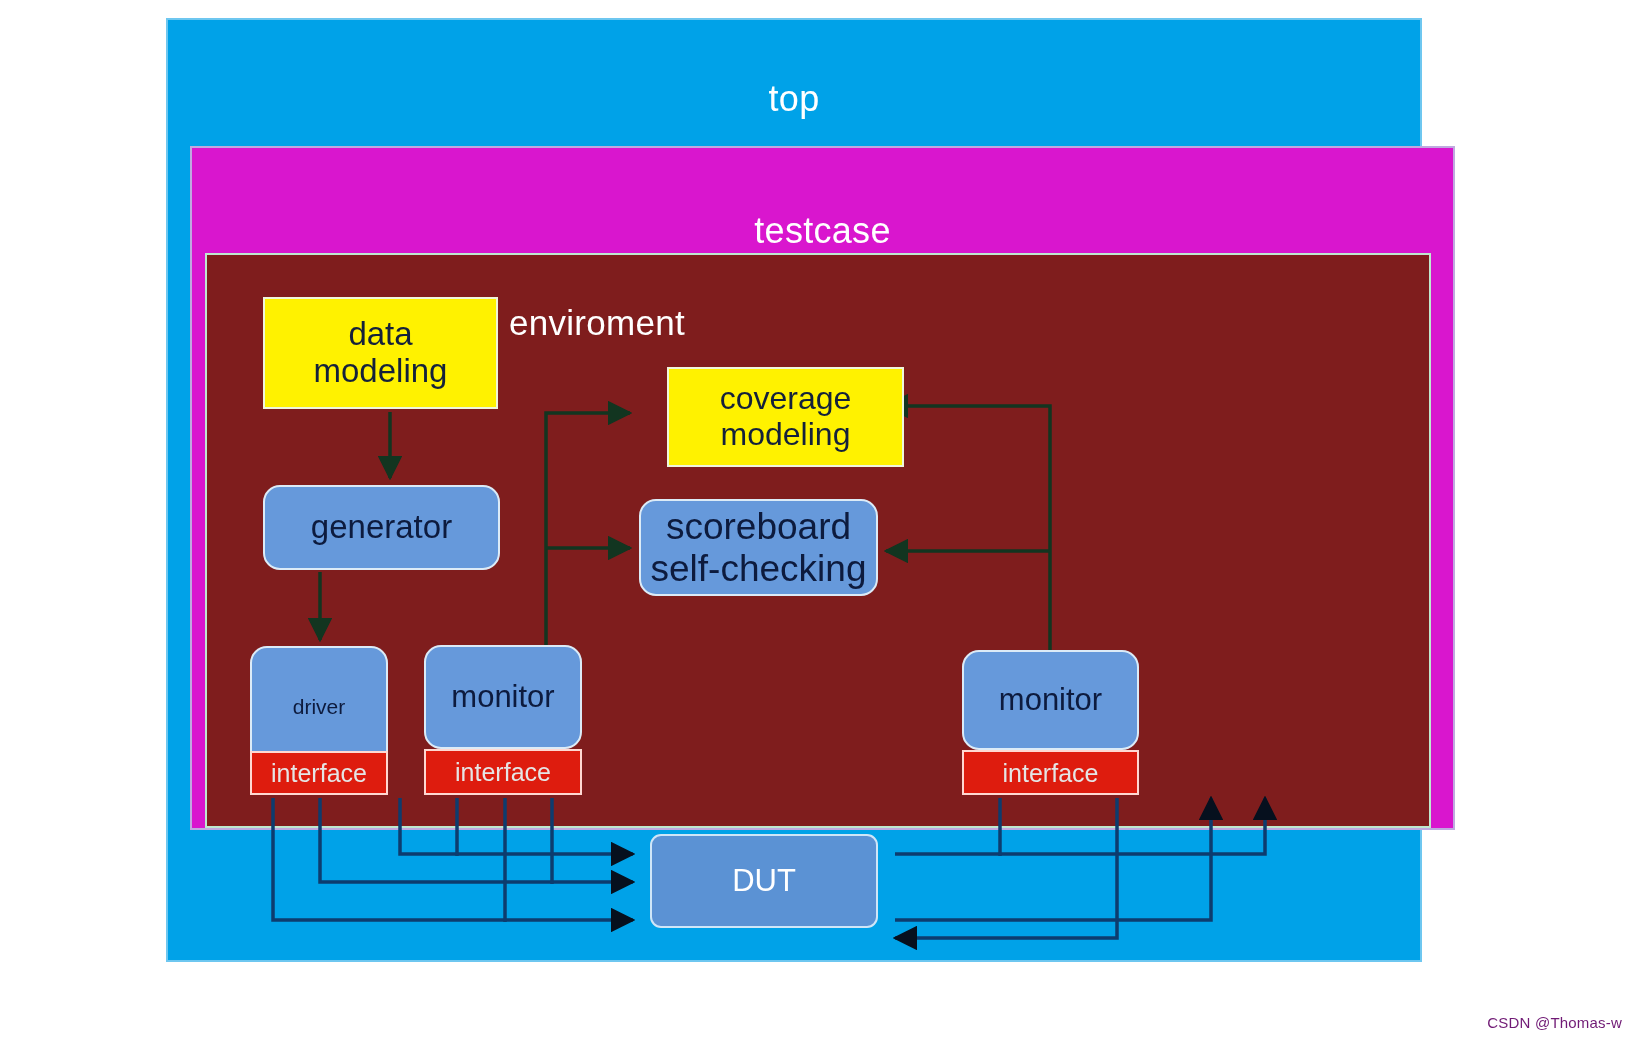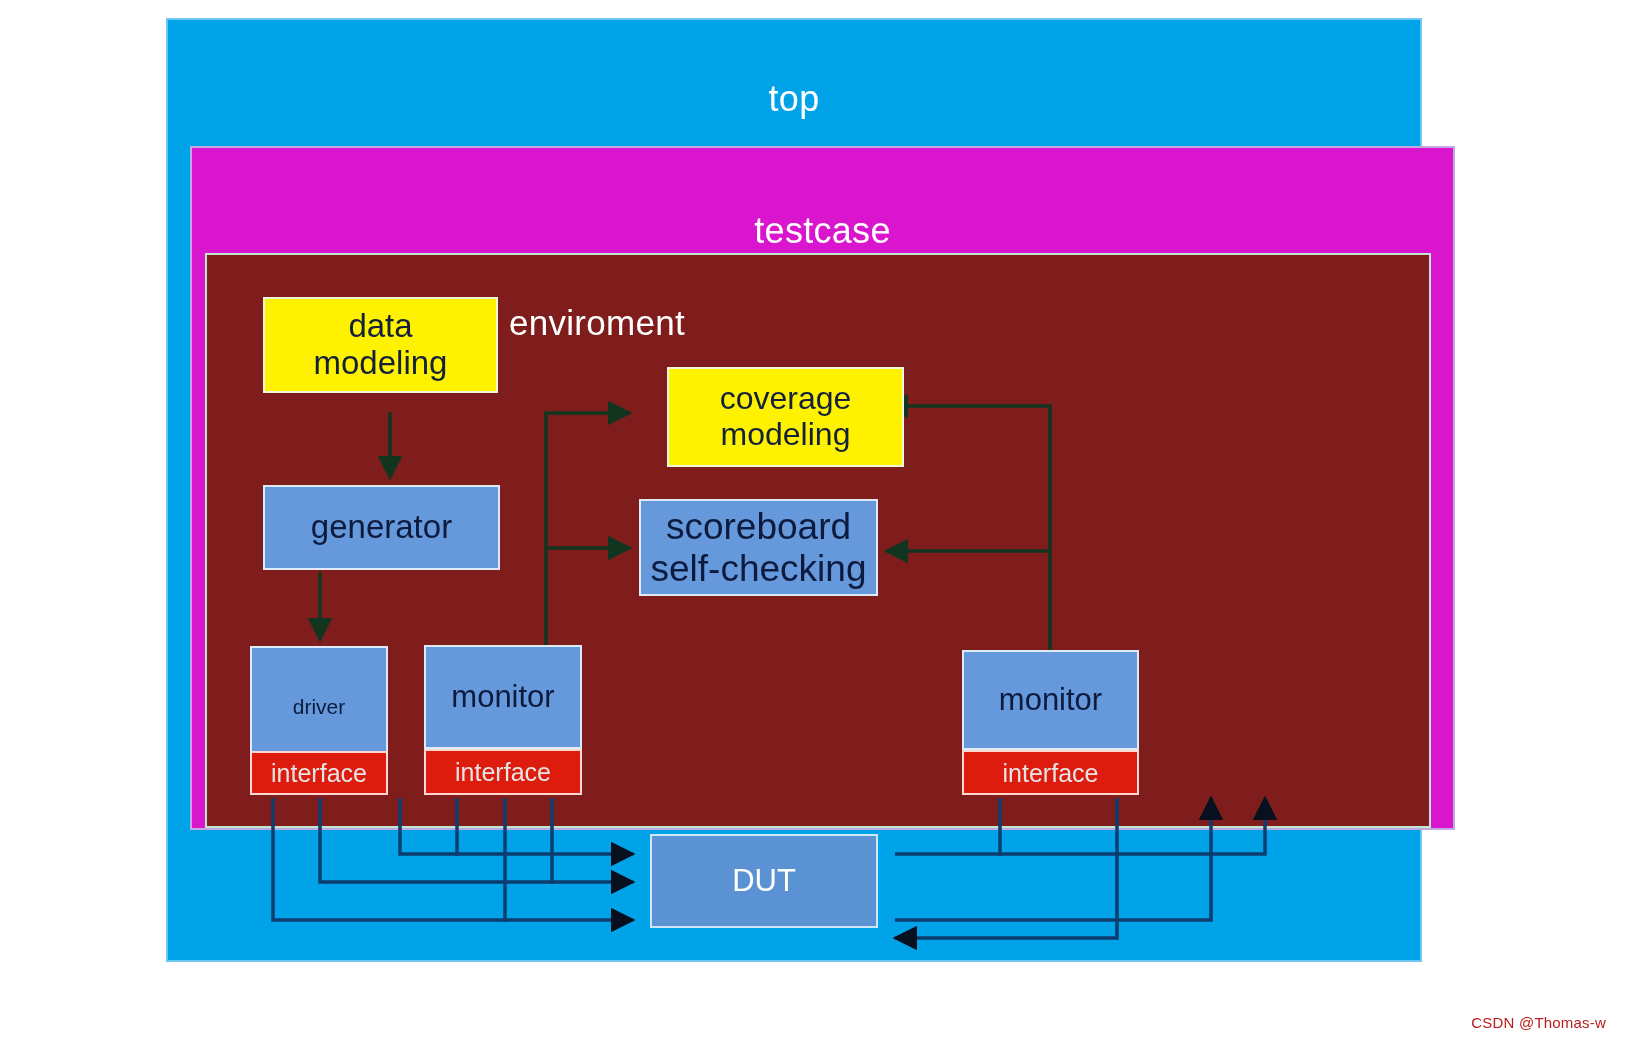--- a/index.html
+++ b/index.html
@@ -74,47 +74,47 @@
     box-sizing: border-box;
     display: flex;
     align-items: center;
     justify-content: center;
     text-align: center;
     line-height: 1.12;
     border: 2px solid #EFF6DB;
     white-space: pre-line;
   }
   .yellow { background: #FFF200; color: #14213B; }
-  .blue   { background: #6699DB; color: #0D1B3E; border-color: #DCEBF7; }
+  .blue   { background: #6699DB; color: #0D1B3E; border-color: #DCEBF7; border-radius: 17px; }
   .red    { background: #DE1C0E; color: #e5e5e5; border-color: #FFD8D2; }
   .dut    { background: #5B92D4; color: #FFFFFF; border-color: #CFE6F8; }
 
-  #blk-data-modeling   { left: 263px; top: 297px; width: 235px; height: 96px; font-size: 33px; }
+  #blk-data-modeling   { left: 263px; top: 297px; width: 235px; height: 112px; font-size: 33px; }
   #blk-generator       { left: 263px; top: 485px; width: 237px; height: 85px;  font-size: 33px; }
   #blk-coverage        { left: 639px; top: 367px; width: 237px; height: 100px; font-size: 32px; margin-left: 28px; }
   #blk-scoreboard      { left: 639px; top: 499px; width: 239px; height: 97px;  font-size: 37px; }
 
   #blk-driver          { left: 250px; top: 646px; width: 138px; height: 122px; font-size: 21px; }
   #blk-driver-if       { left: 250px; top: 751px; width: 138px; height: 44px;  font-size: 25px; }
 
   #blk-monitor-a       { left: 424px; top: 645px; width: 158px; height: 104px; font-size: 31px; }
   #blk-monitor-a-if    { left: 424px; top: 749px; width: 158px; height: 46px;  font-size: 25px; }
 
   #blk-monitor-b       { left: 962px; top: 650px; width: 177px; height: 100px; font-size: 31px; }
   #blk-monitor-b-if    { left: 962px; top: 750px; width: 177px; height: 45px;  font-size: 25px; }
 
-  #blk-dut             { left: 650px; top: 834px; width: 228px; height: 94px;  font-size: 31px; }
+  #blk-dut             { left: 650px; top: 834px; width: 228px; height: 94px;  font-size: 31px; border-radius: 11px; }
 
   
   #watermark {
     position: absolute;
-    right: 20px;
+    right: 4px;
     bottom: 6px;
     font-size: 15px;
-    color: #b91c1c;
+    color: #701a75;
     letter-spacing: 0.2px;
   }
 </style>
 </head>
 <body>
 
 <div id="canvas">
 
   <div class="panel" id="top-panel">
     <div class="panel-title" id="top-title">top</div>

